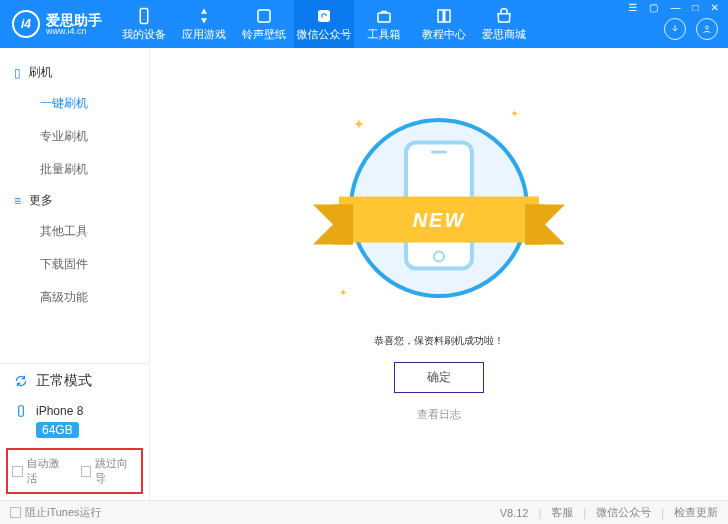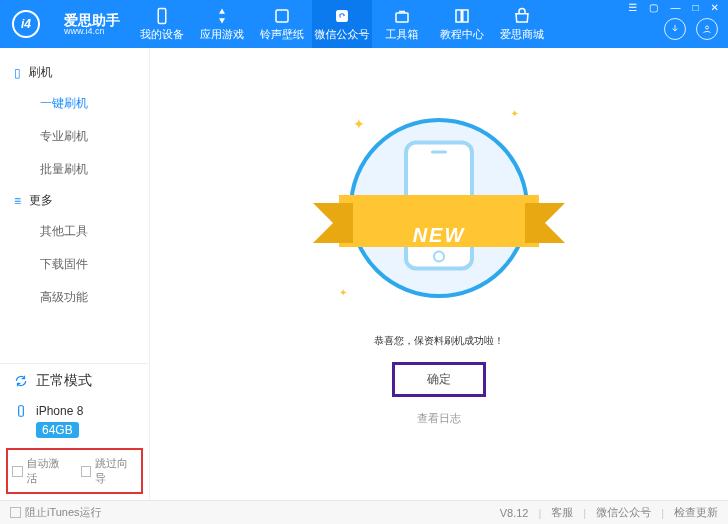--- a/index.html
+++ b/index.html
@@ -1,18 +1,18 @@
 <!DOCTYPE html>
 <html><head>
 <meta charset="utf-8">
 <style>
 * { margin: 0; padding: 0; box-sizing: border-box; font-family: "Microsoft YaHei", Arial, sans-serif; }
 body { width: 728px; height: 524px; background: #fff; overflow: hidden; }
 .header { height: 48px; background: #1a8cff; display: flex; align-items: center; color: #fff; position: relative; }
-.logo-area { display: flex; align-items: center; padding: 0 12px; gap: 24px; }
+.logo-area { display: flex; align-items: center; padding: 0 12px; gap: 6px; }
 .logo-circle { width: 28px; height: 28px; border: 2px solid #fff; border-radius: 50%; display: flex; align-items: center; justify-content: center; font-size: 12px; font-weight: bold; font-style: italic; }
 .logo-text { font-size: 14px; font-weight: bold; line-height: 1; }
 .logo-sub { font-size: 9px; opacity: 0.9; line-height: 1; }
 .nav { display: flex; height: 100%; }
 .nav-item { width: 60px; display: flex; flex-direction: column; align-items: center; justify-content: center; gap: 2px; font-size: 11px; cursor: pointer; }
 .nav-item.active { background: #0a7aee; }
 .nav-icon { width: 18px; height: 18px; display: flex; align-items: center; justify-content: center; }
 .nav-icon svg { width: 18px; height: 18px; fill: #fff; }
 .win-controls { position: absolute; right: 6px; top: 2px; display: flex; gap: 6px; font-size: 10px; }
 .win-controls span { cursor: pointer; padding: 0 3px; }
@@ -38,31 +38,31 @@
 .chk { display: flex; align-items: center; gap: 4px; font-size: 11px; color: #888; }
 .chk-box { width: 11px; height: 11px; border: 1px solid #bbb; }
 
 .main { flex: 1; background: #fff; position: relative; display: flex; flex-direction: column; align-items: center; padding-top: 60px; }
 .ill { width: 200px; height: 200px; position: relative; display: flex; align-items: center; justify-content: center; }
 .ill-circle { width: 180px; height: 180px; border-radius: 50%; background: #eaf5ff; border: 4px solid #2ea8ec; position: relative; }
 .phone { position: absolute; left: 50%; top: 50%; transform: translate(-50%, -52%); width: 70px; height: 130px; background: #fff; border: 4px solid #9fd8f7; border-radius: 12px; }
 .phone::before { content: ""; position: absolute; top: 6px; left: 50%; transform: translateX(-50%); width: 16px; height: 3px; background: #9fd8f7; border-radius: 2px; }
 .phone::after { content: ""; position: absolute; bottom: 4px; left: 50%; transform: translateX(-50%); width: 8px; height: 8px; border: 2px solid #9fd8f7; border-radius: 50%; }
 .ribbon { position: absolute; top: 50%; left: 50%; transform: translate(-50%, -25%); }
-.ribbon-band { width: 200px; height: 52px; background: #ffc533; position: relative; display: flex; align-items: flex-end; justify-content: center; }
+.ribbon-band { width: 200px; height: 46px; background: #ffc533; position: relative; display: flex; align-items: center; justify-content: center; }
 .ribbon-band::before, .ribbon-band::after { content: ""; position: absolute; top: 8px; width: 0; height: 0; border: 20px solid #e8a812; }
 .ribbon-band::before { left: -26px; border-left-color: transparent; }
 .ribbon-band::after { right: -26px; border-right-color: transparent; }
 .ribbon-text { font-size: 20px; font-weight: bold; color: #fff; font-style: italic; letter-spacing: 2px; position: relative; z-index: 2; }
 .star { position: absolute; color: #ffc533; font-size: 14px; }
 .star.s1 { top: 8px; left: 14px; }
 .star.s2 { top: 0; right: 20px; font-size: 10px; }
 .star.s3 { bottom: 10px; left: 0; font-size: 10px; }
 .msg { margin-top: 26px; font-size: 10px; color: #333; }
-.ok-btn { margin-top: 14px; padding: 6px 32px; border: 3px solid #4c1d95; background: #fff; font-size: 12px; color: #555; cursor: pointer; }
+.ok-btn { margin-top: 14px; padding: 6px 32px; border: 1px solid #4c1d95; background: #fff; font-size: 12px; color: #555; cursor: pointer; }
 .log-link { margin-top: 14px; font-size: 11px; color: #999; cursor: pointer; }
 
 .footer { height: 24px; background: #f7f7f7; border-top: 1px solid #e8e8e8; display: flex; align-items: center; padding: 0 10px; font-size: 11px; color: #888; }
 .footer .chk { color: #888; }
 .footer-right { margin-left: auto; display: flex; gap: 10px; align-items: center; }
 .footer-right .sep { color: #ccc; }
 </style>
 </head>
 <body>
 

